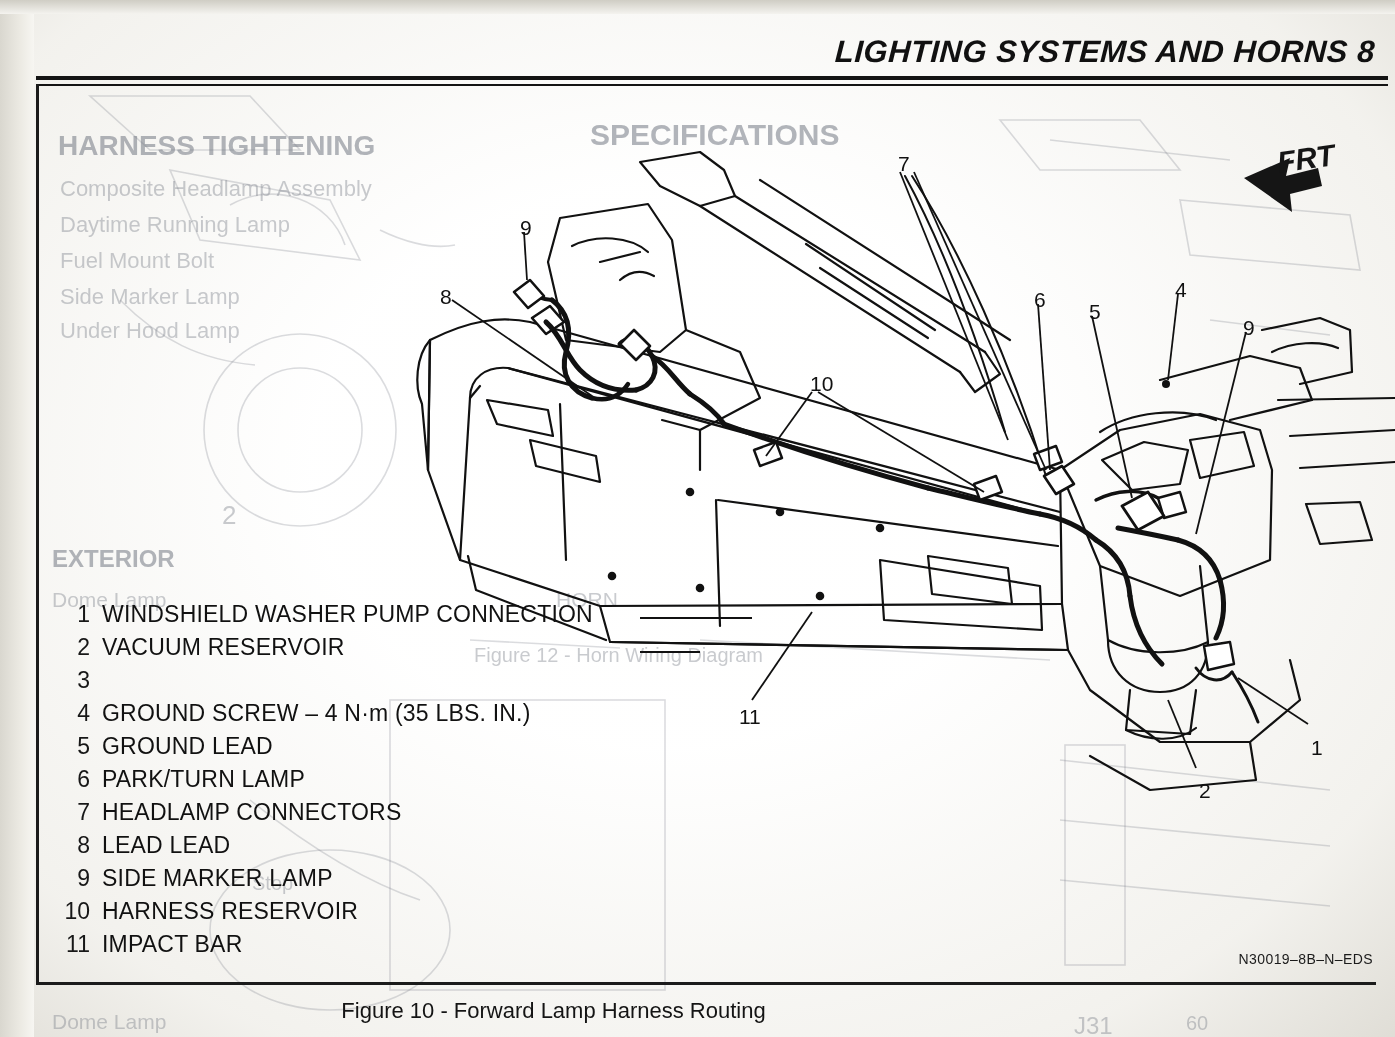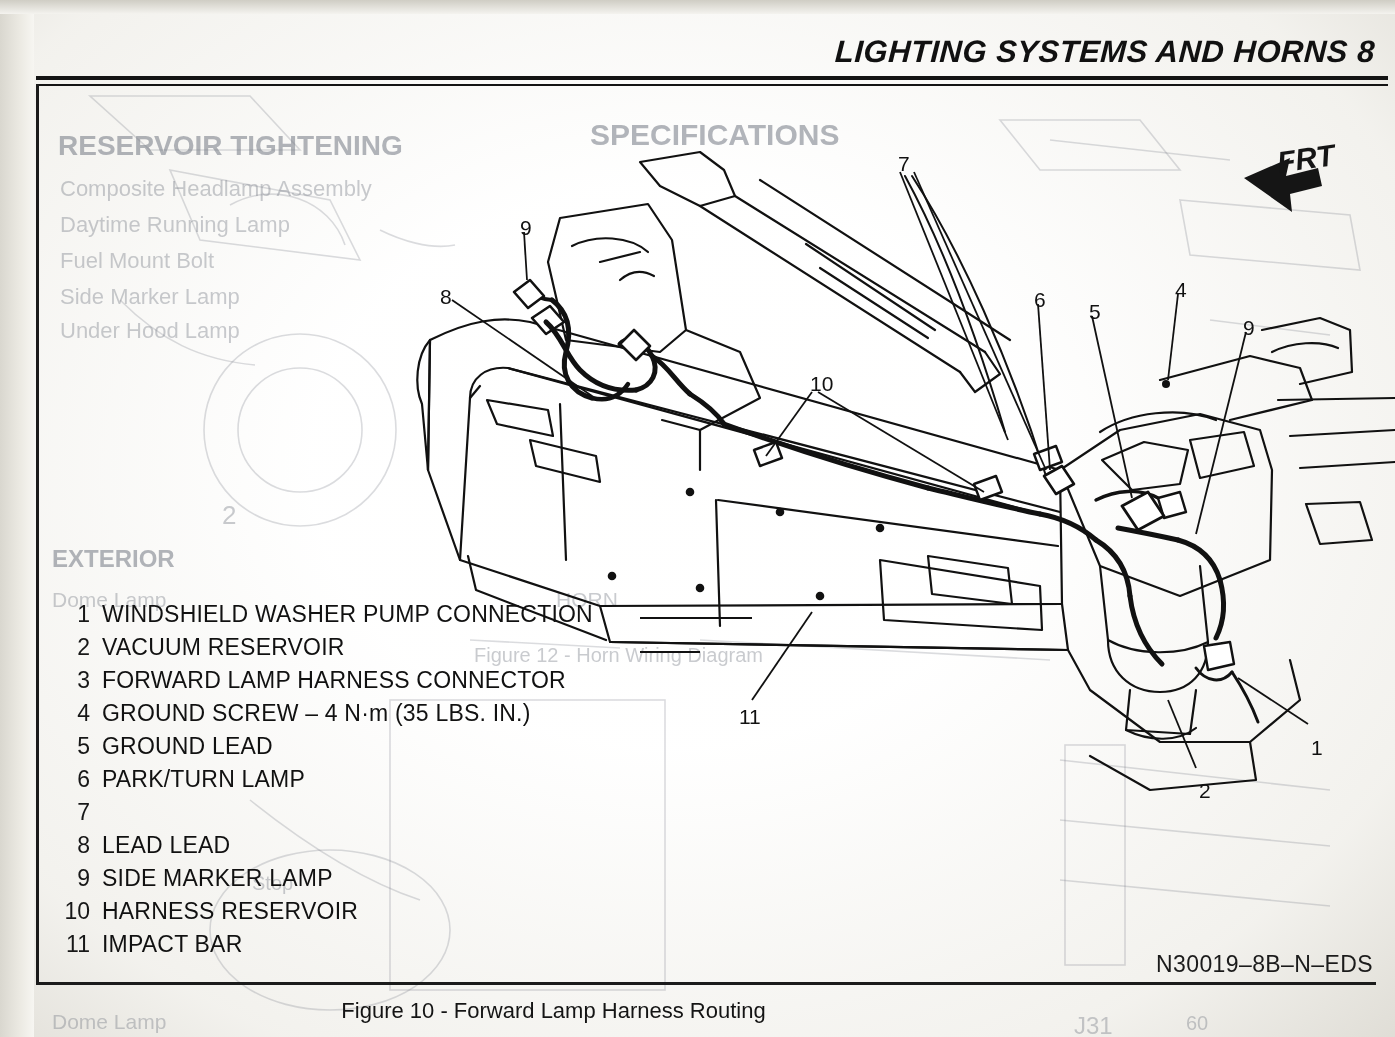--- a/index.html
+++ b/index.html
@@ -131,21 +131,21 @@
     width: 1107px;
     text-align: center;
     font-size: 22px;
     color: #141414;
     font-family: "Liberation Sans", sans-serif;
   }
   .doc-code {
     position: absolute;
     right: 22px;
     top: 951px;
-    font-size: 23px;
+    font-size: 14px;
     letter-spacing: 0.4px;
     color: #1b1b1b;
     font-family: "Liberation Sans", sans-serif;
   }
 
   
   .callout {
     position: absolute;
     font-size: 21px;
     color: #111;
@@ -177,21 +177,21 @@
 <body>
 
 <div id="page">
 
   <div class="scan-tint"></div>
   <div class="left-gutter"></div>
   <div class="top-edge"></div>
 
   <div id="ghost-layer">
       <div class="ghost ghost-strong" style="left: 590px; top: 118px; font-size: 30px; font-weight: bold;">SPECIFICATIONS</div>
-      <div class="ghost ghost-strong" style="left: 58px; top: 130px; font-size: 28px; font-weight: bold;">RESERVOIR TIGHTENING</div>
+      <div class="ghost ghost-strong" style="left: 58px; top: 130px; font-size: 28px; font-weight: bold;">HARNESS TIGHTENING</div>
       <div class="ghost" style="left: 60px; top: 176px; font-size: 22px; font-weight: normal;">Composite Headlamp Assembly</div>
       <div class="ghost" style="left: 60px; top: 212px; font-size: 22px; font-weight: normal;">Daytime Running Lamp</div>
       <div class="ghost" style="left: 60px; top: 248px; font-size: 22px; font-weight: normal;">Fuel Mount Bolt</div>
       <div class="ghost" style="left: 60px; top: 284px; font-size: 22px; font-weight: normal;">Side Marker Lamp</div>
       <div class="ghost" style="left: 60px; top: 318px; font-size: 22px; font-weight: normal;">Under Hood Lamp</div>
       <div class="ghost ghost-strong" style="left: 52px; top: 545px; font-size: 24px; font-weight: bold;">EXTERIOR</div>
       <div class="ghost" style="left: 52px; top: 588px; font-size: 21px; font-weight: normal;">Dome Lamp</div>
       <div class="ghost" style="left: 556px; top: 588px; font-size: 21px; font-weight: normal;">HORN</div>
       <div class="ghost" style="left: 474px; top: 644px; font-size: 20px; font-weight: normal;">Figure 12 - Horn Wiring Diagram</div>
       <div class="ghost" style="left: 252px; top: 872px; font-size: 20px; font-weight: normal;">Stop</div>
@@ -401,36 +401,36 @@
       <div class="legend-row">
         <div class="legend-num">1</div>
         <div class="legend-label">WINDSHIELD WASHER PUMP CONNECTION</div>
       </div>
       <div class="legend-row">
         <div class="legend-num">2</div>
         <div class="legend-label">VACUUM RESERVOIR</div>
       </div>
       <div class="legend-row">
         <div class="legend-num">3</div>
-        <div class="legend-label">FORWARD LAMP HARNESS CONNECTOR</div>
       </div>
       <div class="legend-row">
         <div class="legend-num">4</div>
         <div class="legend-label">GROUND SCREW – 4 N·m (35 LBS. IN.)</div>
       </div>
       <div class="legend-row">
         <div class="legend-num">5</div>
         <div class="legend-label">GROUND LEAD</div>
       </div>
       <div class="legend-row">
         <div class="legend-num">6</div>
         <div class="legend-label">PARK/TURN LAMP</div>
       </div>
       <div class="legend-row">
         <div class="legend-num">7</div>
+        <div class="legend-label">HEADLAMP CONNECTORS</div>
       </div>
       <div class="legend-row">
         <div class="legend-num">8</div>
         <div class="legend-label">LEAD LEAD</div>
       </div>
       <div class="legend-row">
         <div class="legend-num">9</div>
         <div class="legend-label">SIDE MARKER LAMP</div>
       </div>
       <div class="legend-row">

